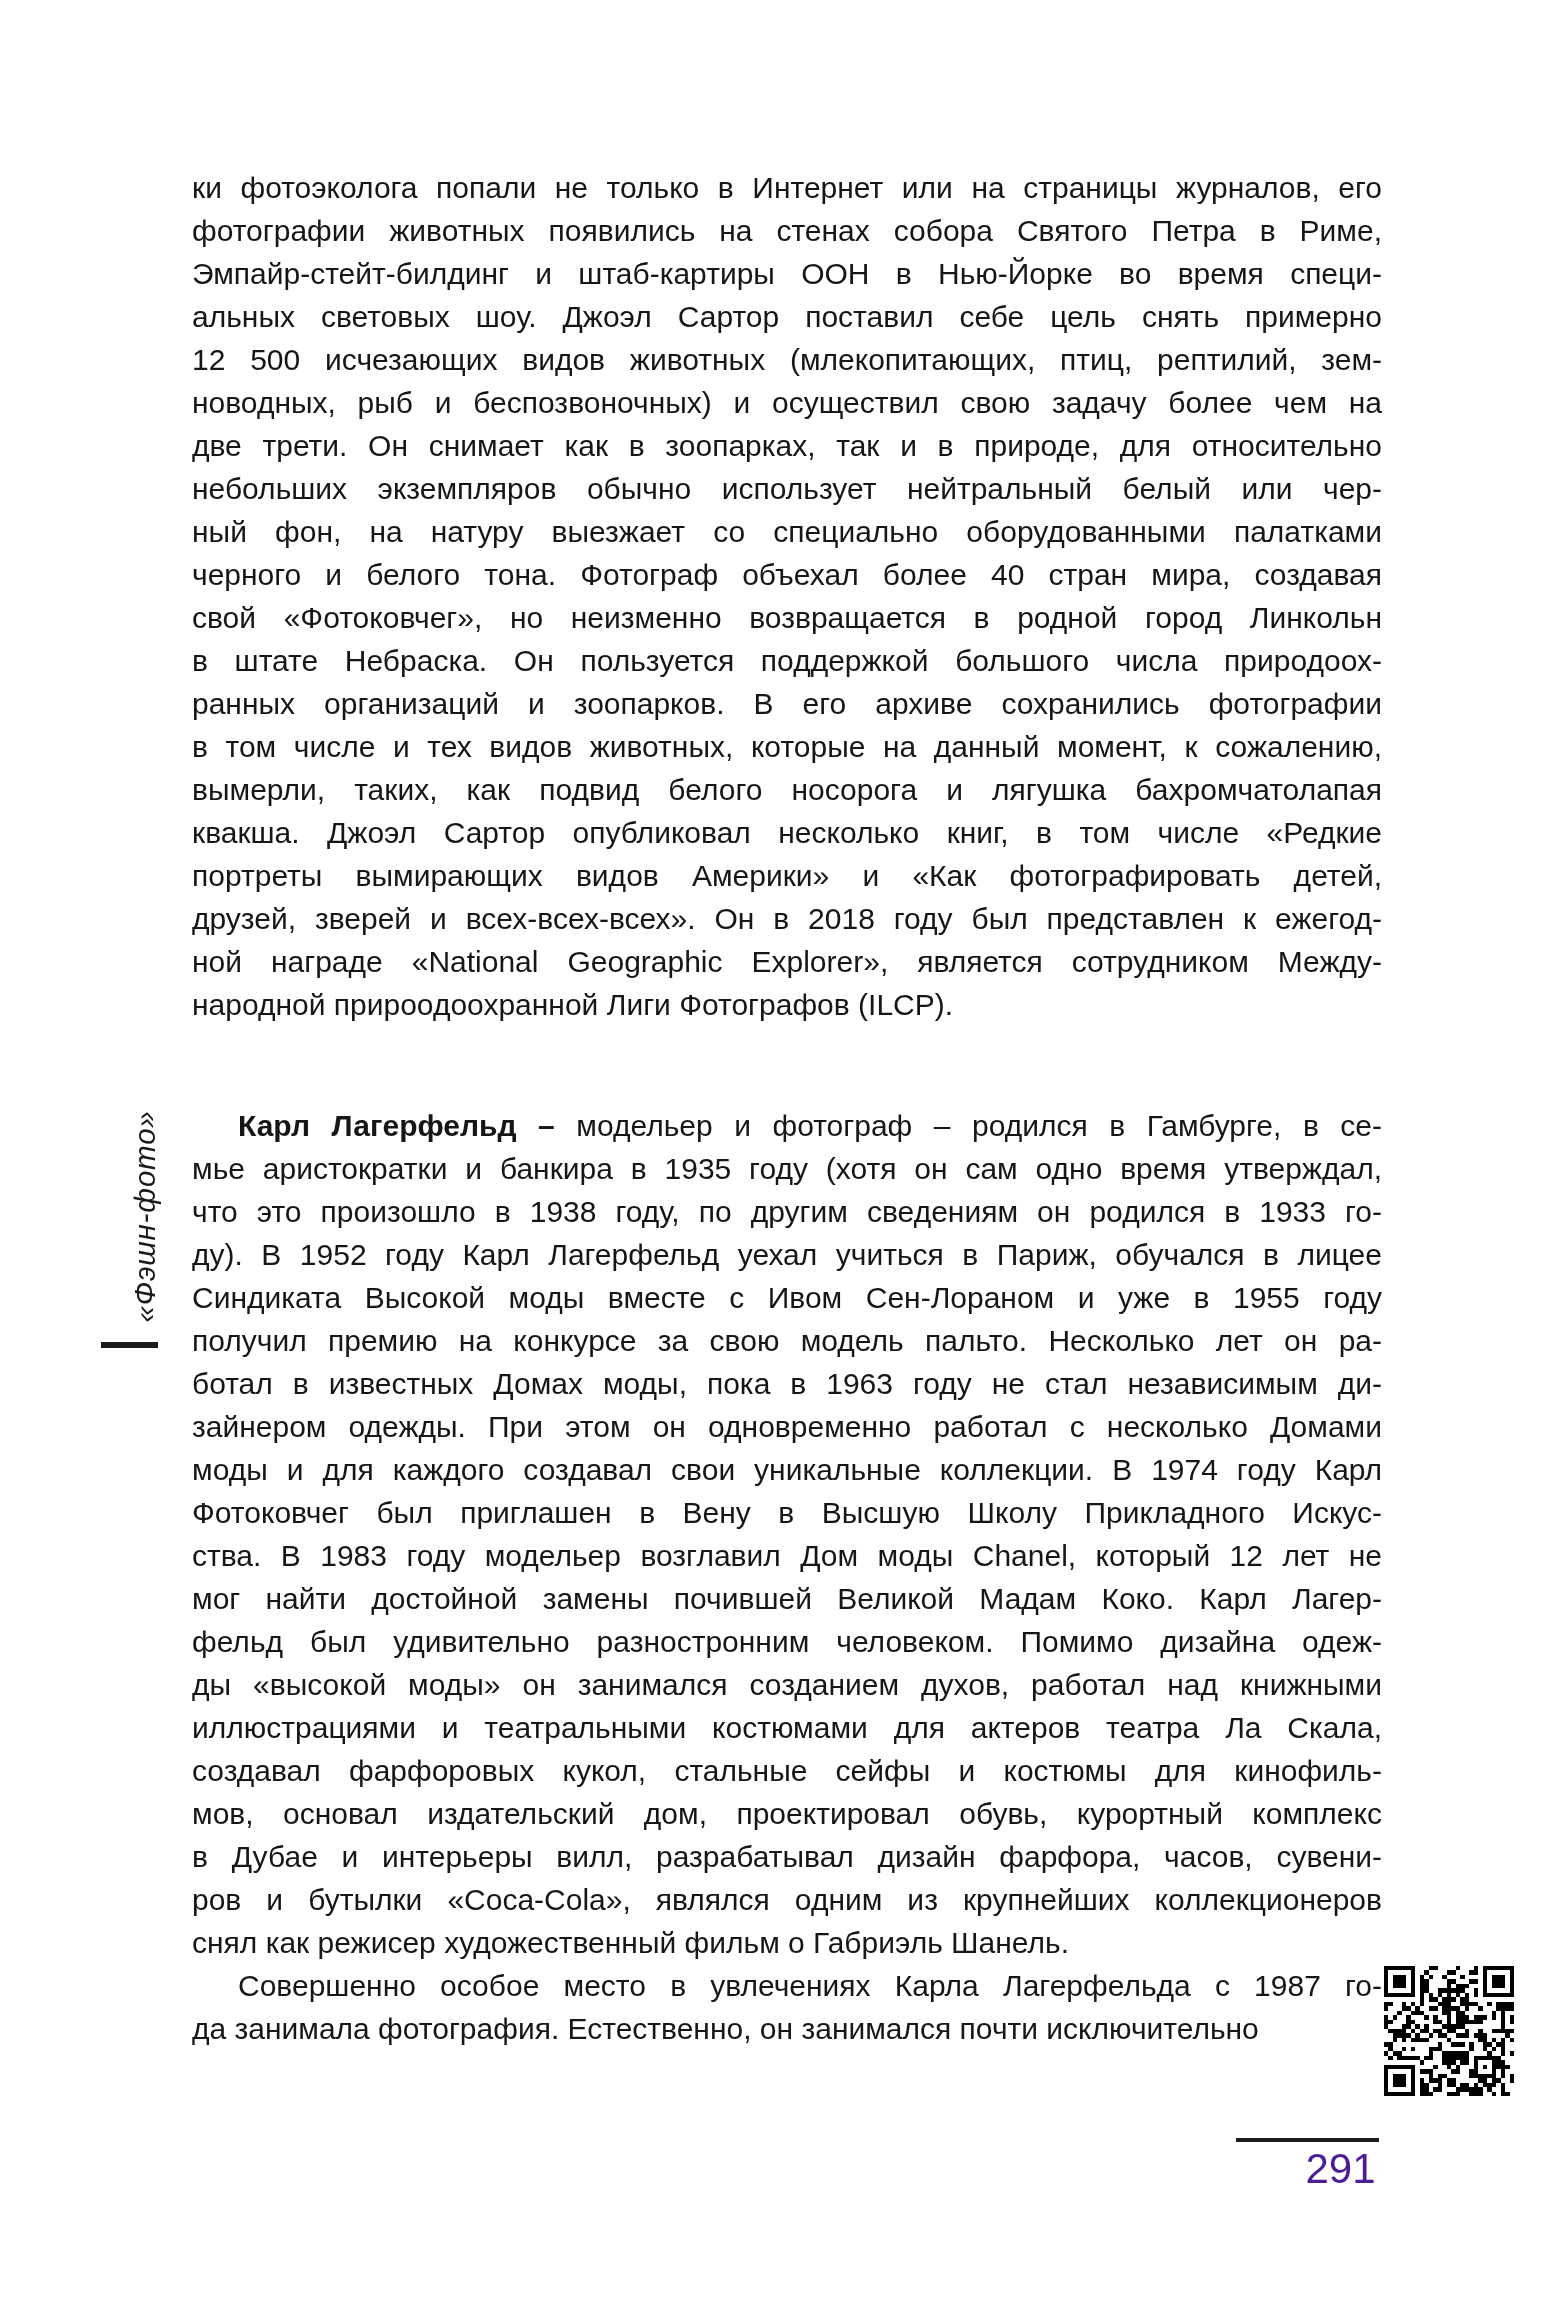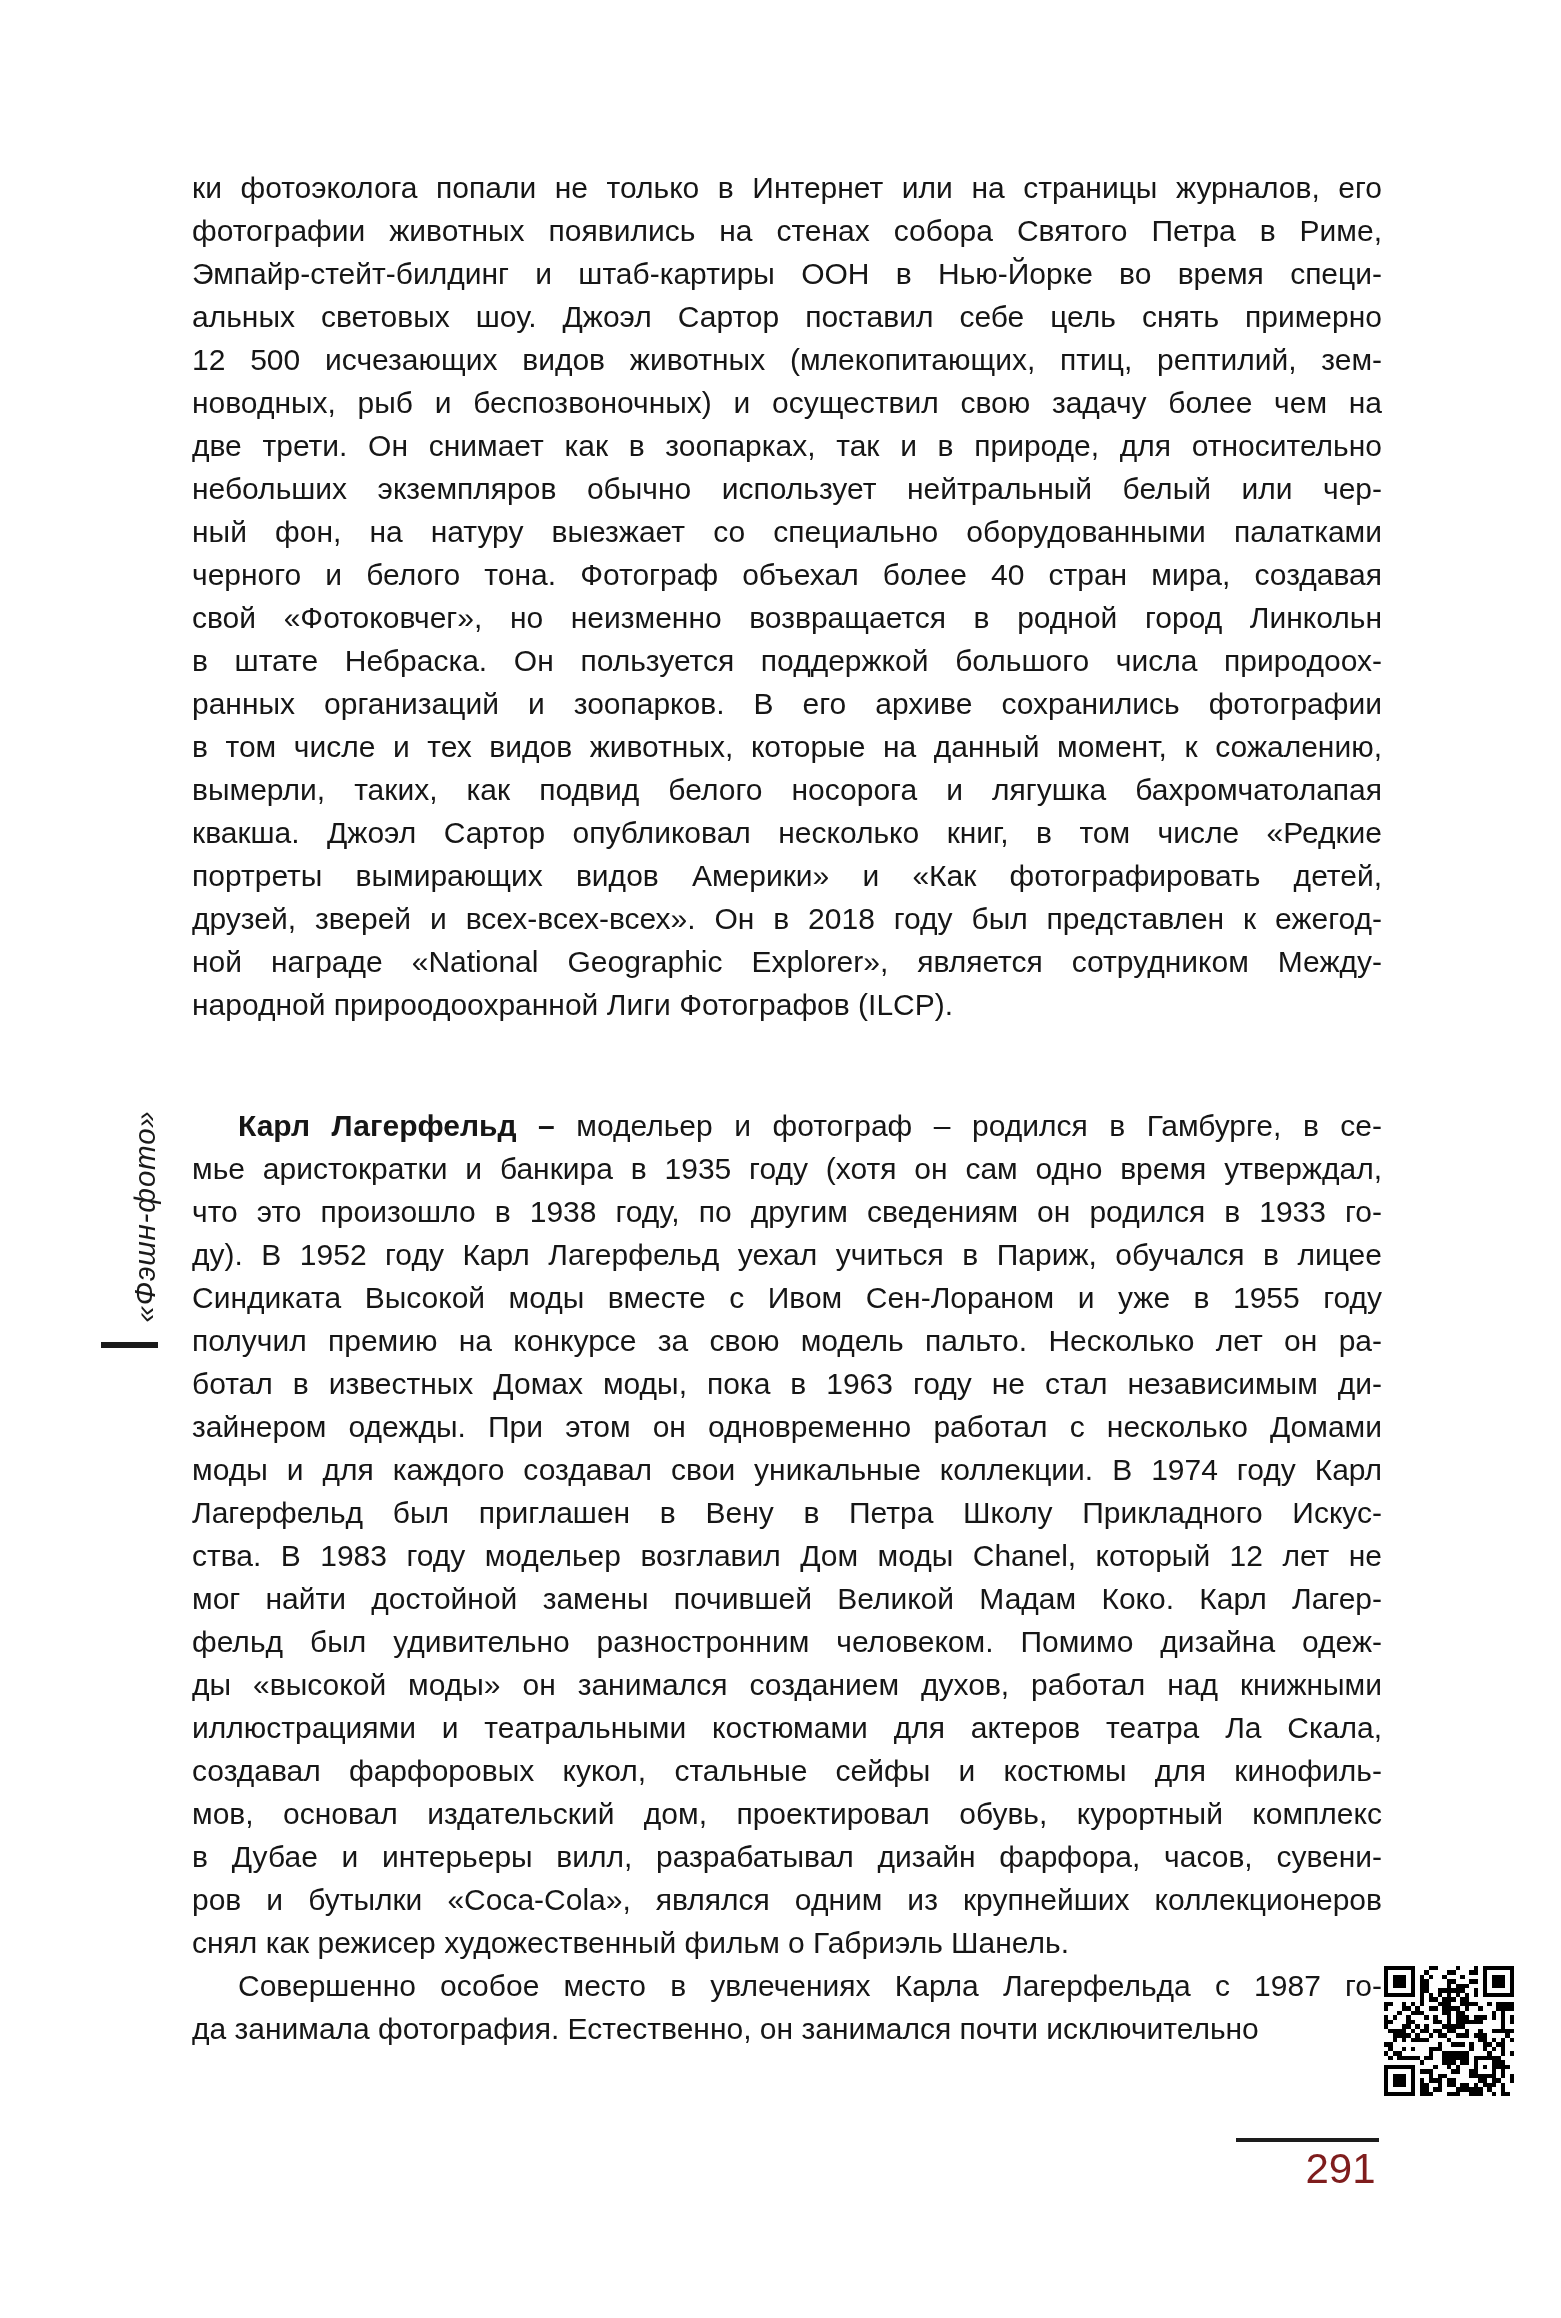--- a/index.html
+++ b/index.html
@@ -46,21 +46,21 @@
   }
   .qr-box svg{display:block;width:130px;height:130px;}
 
   
   .footer-rule{
     position:absolute;left:1236px;top:2138px;width:143px;height:4px;
     background:#1d1d1d;
   }
   .page-number{
     position:absolute;left:1274px;top:2146px;width:133px;height:45px;
-    font-size:42px;line-height:45px;text-align:center;color:#7f1d1d;
+    font-size:42px;line-height:45px;text-align:center;color:#4c1d95;
   }
 </style>
 </head>
 <body>
 
 <div class="page">
 
   <div class="sidebar-label">«Фэшн-фото»</div>
 
   <div class="sidebar-rule"></div>
@@ -91,21 +91,21 @@
       <div class="para spaced">
         <div class="line indent"><b class="bold-lead">Карл Лагерфельд –</b><span> модельер и фотограф – родился в Гамбурге, в се-</span></div>
         <div class="line">мье аристократки и банкира в 1935 году (хотя он сам одно время утверждал,</div>
         <div class="line">что это произошло в 1938 году, по другим сведениям он родился в 1933 го-</div>
         <div class="line">ду). В 1952 году Карл Лагерфельд уехал учиться в Париж, обучался в лицее</div>
         <div class="line">Синдиката Высокой моды вместе с Ивом Сен-Лораном и уже в 1955 году</div>
         <div class="line">получил премию на конкурсе за свою модель пальто. Несколько лет он ра-</div>
         <div class="line">ботал в известных Домах моды, пока в 1963 году не стал независимым ди-</div>
         <div class="line">зайнером одежды. При этом он одновременно работал с несколько Домами</div>
         <div class="line">моды и для каждого создавал свои уникальные коллекции. В 1974 году Карл</div>
-        <div class="line">Лагерфельд был приглашен в Вену в Петра Школу Прикладного Искус-</div>
+        <div class="line">Фотоковчег был приглашен в Вену в Высшую Школу Прикладного Искус-</div>
         <div class="line">ства. В 1983 году модельер возглавил Дом моды Chanel, который 12 лет не</div>
         <div class="line">мог найти достойной замены почившей Великой Мадам Коко. Карл Лагер-</div>
         <div class="line">фельд был удивительно разностронним человеком. Помимо дизайна одеж-</div>
         <div class="line">ды «высокой моды» он занимался созданием духов, работал над книжными</div>
         <div class="line">иллюстрациями и театральными костюмами для актеров театра Ла Скала,</div>
         <div class="line">создавал фарфоровых кукол, стальные сейфы и костюмы для кинофиль-</div>
         <div class="line">мов, основал издательский дом, проектировал обувь, курортный комплекс</div>
         <div class="line">в Дубае и интерьеры вилл, разрабатывал дизайн фарфора, часов, сувени-</div>
         <div class="line">ров и бутылки «Coca-Cola», являлся одним из крупнейших коллекционеров</div>
         <div class="line final">снял как режисер художественный фильм о Габриэль Шанель.</div>

